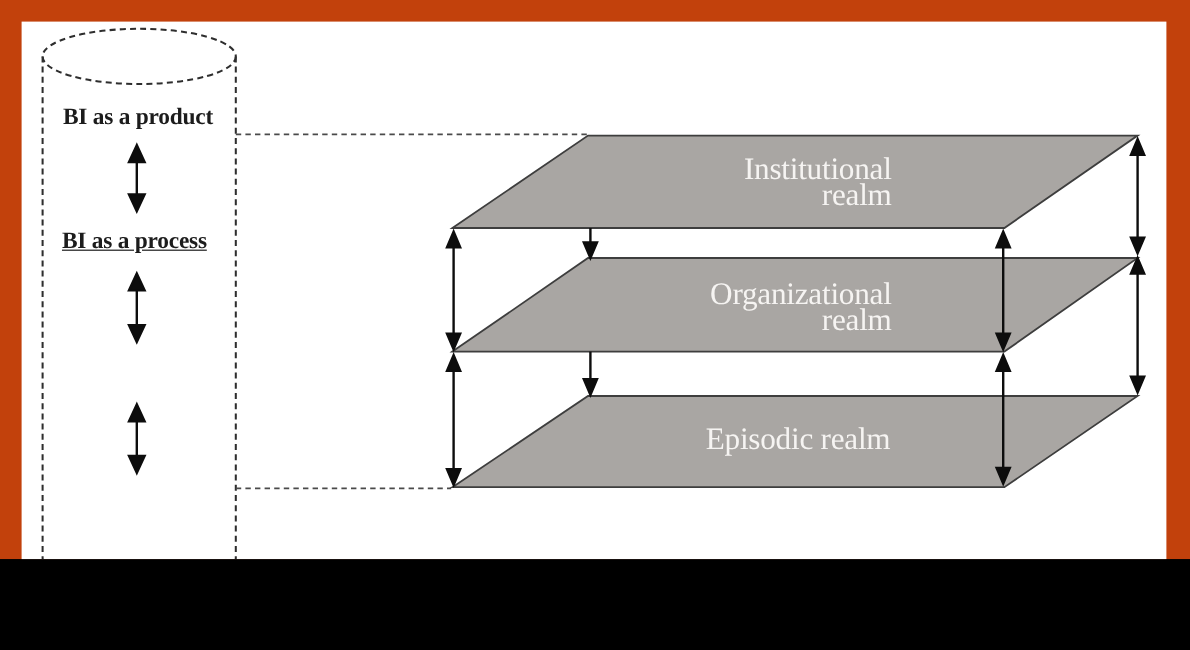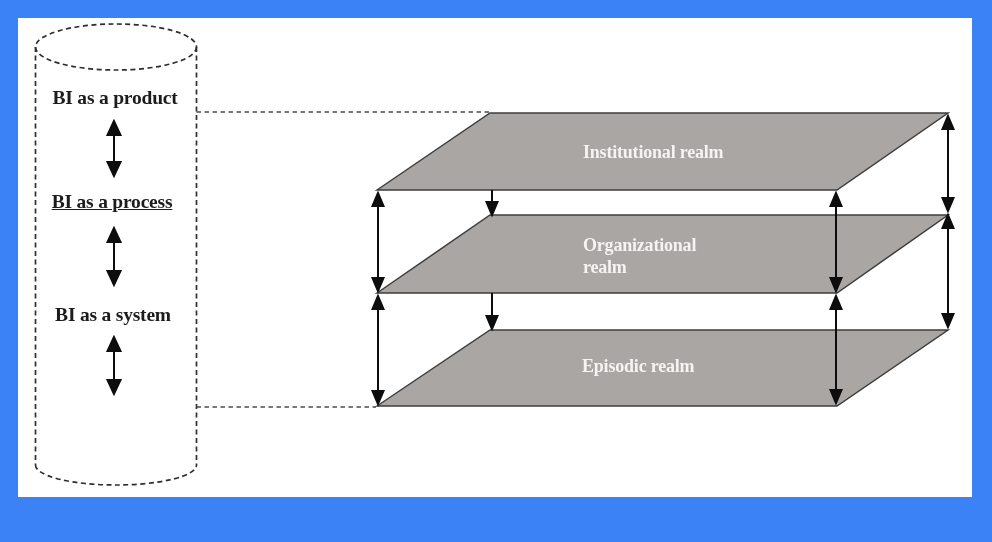--- a/index.html
+++ b/index.html
@@ -1,31 +1,31 @@
 <!DOCTYPE html>
 <html><head>
 <meta charset="utf-8">
 <style>
   html,body{margin:0;padding:0;background:#000;}
   .stage{
-    position:relative;width:992px;height:542px;background:#3b82f6;overflow:hidden;
+    position:relative;width:992px;height:466px;background:#c2410c;overflow:hidden;
     font-family:"Liberation Serif","DejaVu Serif",serif;
   }
   .canvas{position:absolute;left:18px;top:18px;width:954px;height:479px;background:#ffffff;}
   svg.overlay{position:absolute;left:0;top:0;width:992px;height:542px;}
   .lbl{
     position:absolute;transform:translate(-50%,-50%);
     text-align:center;font-weight:bold;color:#1c1c1c;
     font-size:19.5px;line-height:22px;letter-spacing:-0.2px;white-space:nowrap;
   }
   .lbl.wrap{white-space:normal;}
   .realm{
     position:absolute;transform:translate(-50%,-50%);
-    text-align:left;font-weight:bold;color:#f6f4f2;
-    font-size:18px;line-height:22px;width:160px;letter-spacing:-0.2px;
+    text-align:right;font-weight:normal;color:#f6f4f2;
+    font-size:26px;line-height:22px;width:160px;letter-spacing:-0.2px;
   }
 </style>
 </head>
 <body>
 
 <div class="stage">
   <div class="canvas"></div>
 
   <svg class="overlay" viewBox="0 0 992 542">
 
@@ -104,18 +104,17 @@
       <g>
         <line x1="948" y1="226" x2="948" y2="316"></line>
         <polygon points="948,215 942.5,228 953.5,228"></polygon>
         <polygon points="948,327 942.5,314 953.5,314"></polygon>
       </g>
     </g>
   </svg>
 
   <div class="lbl" style="left:115px;top:98px;">BI as a product</div>
   <div class="lbl" style="left:112px;top:202px;text-decoration:underline;">BI as a process</div>
-  <div class="lbl" style="left:113px;top:315px;">BI as a system</div>
 
   <div class="realm" style="left:663px;top:152px;">Institutional realm</div>
   <div class="realm" style="left:662px;top:366px;">Episodic realm</div>
   <div class="realm" style="left:663px;top:256px;">Organizational realm</div>
 </div>
 
 </body></html>

